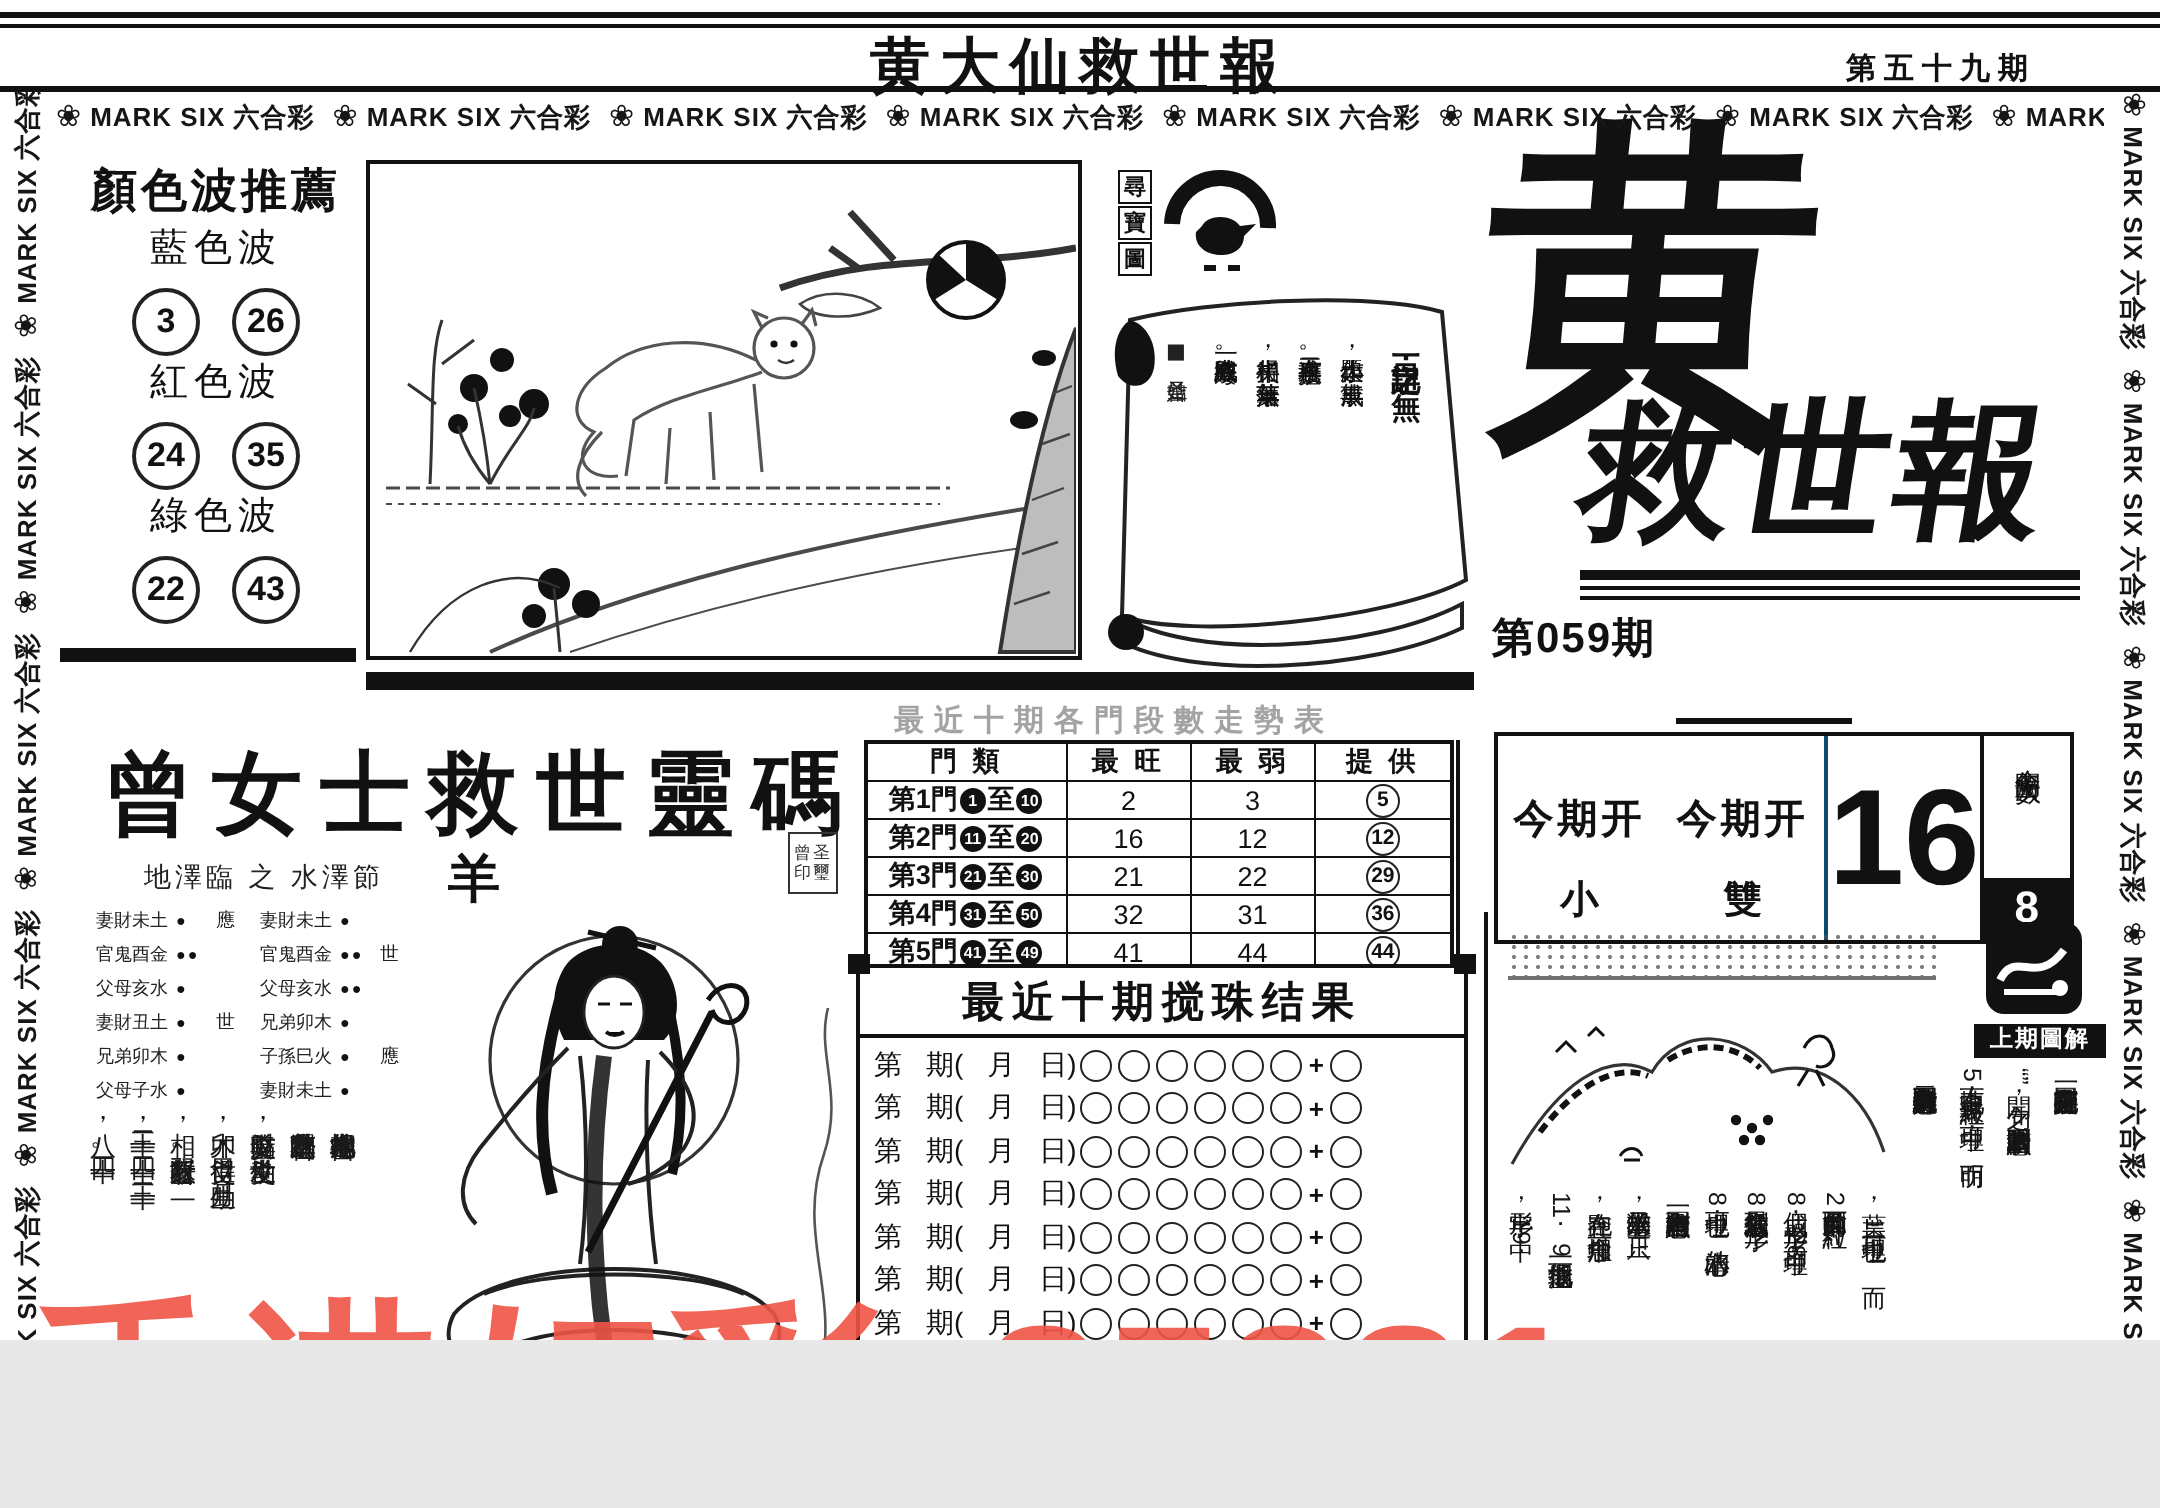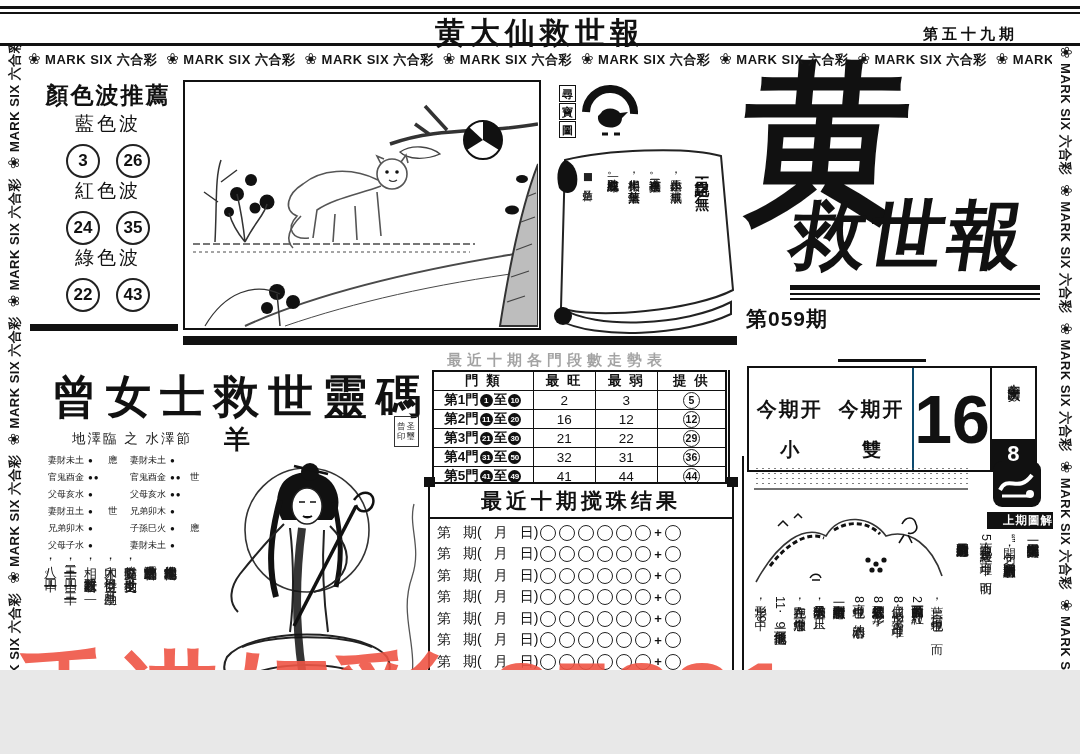--- a/index.html
+++ b/index.html
@@ -124,21 +124,21 @@
   .plus { font-size:13px; font-weight:700; margin:0 2px; }
   .corner { position:absolute; background:#111; }
 
   
   .lastissue { left:742px; top:456px; width:298px; height:290px; border-left:2px solid #111; }
   .speckle { position:absolute; left:10px; top:10px; width:214px; height:24px; opacity:.75;
     background-image:radial-gradient(#555 1px, transparent 1.3px); background-size:6px 5px;
     border-bottom:2px solid #444; }
   .li-icon { position:absolute; left:248px; top:4px; }
   .li-label { position:absolute; left:243px; top:56px; width:66px; height:17px; background:#111;
-    color:#fff; font-size:11.5px; font-weight:700; letter-spacing:1px; text-align:right;
+    color:#fff; font-size:11.5px; font-weight:700; letter-spacing:1px; text-align:center;
     line-height:17px; }
   .li-right { position:absolute; left:204px; top:78px; width:96px; height:210px;
     display:flex; flex-direction:row-reverse; justify-content:flex-start; }
   .li-right .vcol { writing-mode:vertical-rl; font-size:12.5px; line-height:23.5px; color:#151515; }
   .li-hill { position:absolute; left:6px; top:44px; }
   .li-left { position:absolute; left:4px; top:140px; width:198px; height:150px;
     display:flex; flex-direction:row-reverse; justify-content:flex-start; }
   .li-left .vcol { writing-mode:vertical-rl; font-size:12.5px; line-height:19.6px; color:#151515; }
 
   

